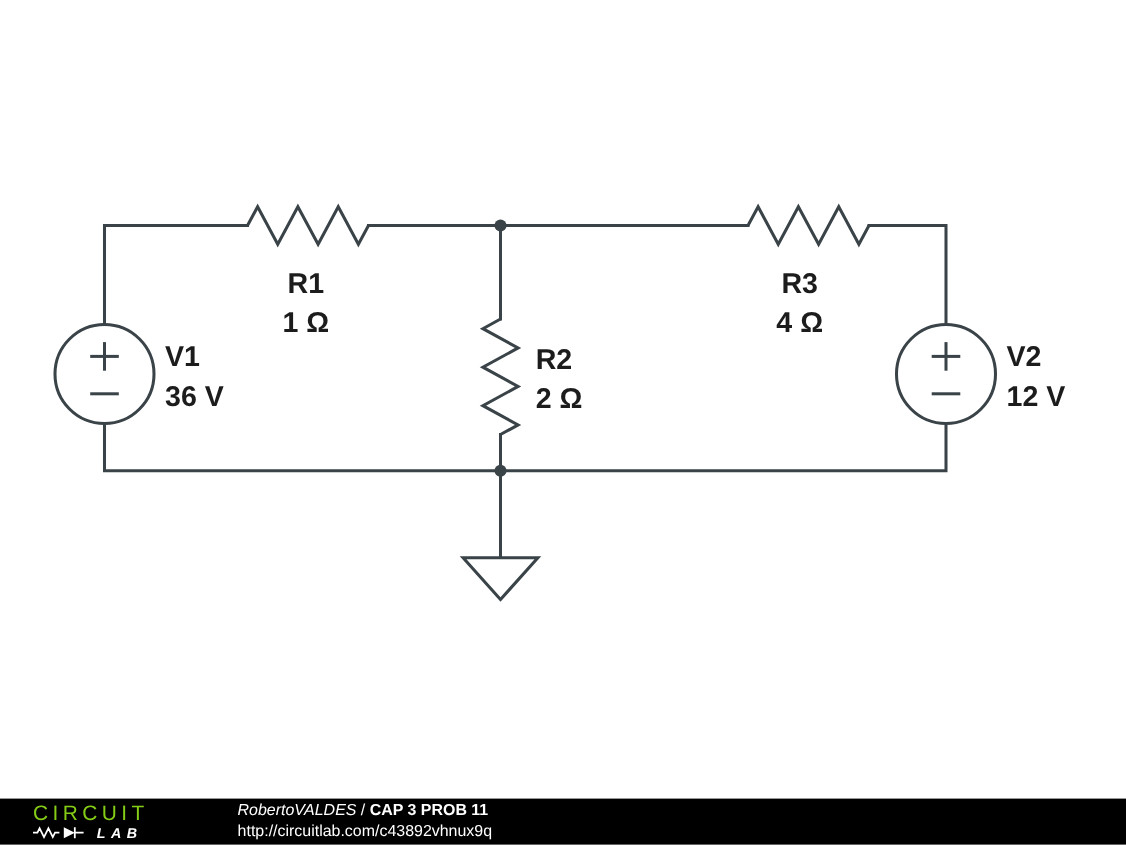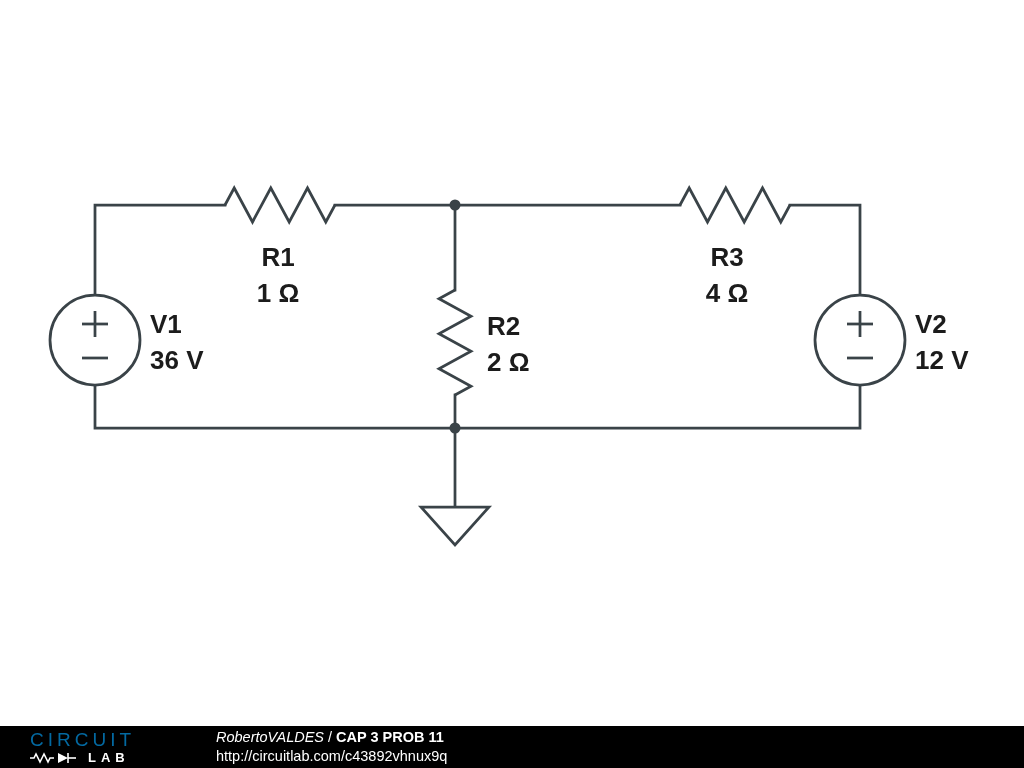--- a/index.html
+++ b/index.html
@@ -43,29 +43,30 @@
   .logo {
     display: flex;
     flex-direction: column;
     justify-content: center;
     margin-left: 30px;
     width: 170px;
     line-height: 1;
     user-select: none;
   }
   .logo-top {
-    color: #0369a1;
+    color: #84cc16;
     font-size: 19px;
     font-weight: 400;
     letter-spacing: 4px;
   }
   .logo-bottom-row {
     display: flex;
-    align-items: center;
+    align-items: flex-start;
     margin-top: 2px;
+    font-style: italic;
   }
   .logo-glyph {
     margin-right: 6px;
   }
   .logo-bottom {
     color: #ffffff;
     font-size: 13px;
     font-weight: 700;
     letter-spacing: 5px;
   }

